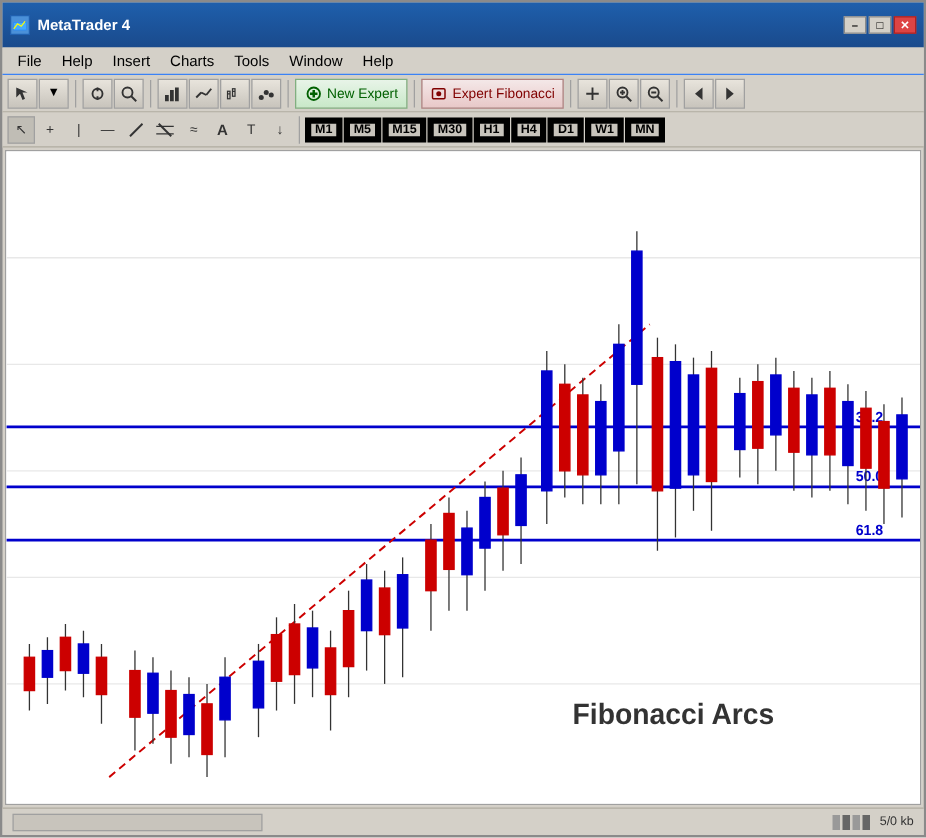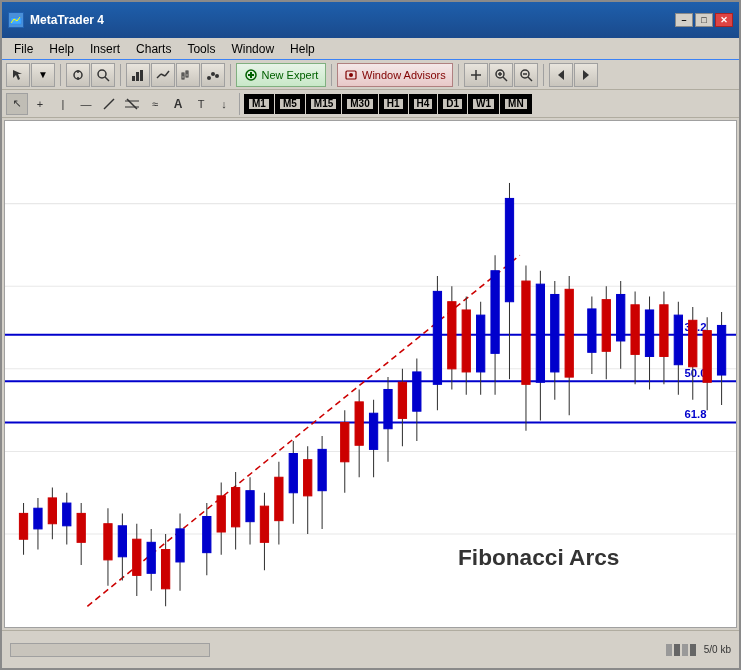--- a/index.html
+++ b/index.html
@@ -35,21 +35,21 @@
     
     .toolbar2 { height: 28px; background: #d4d0c8; display: flex; align-items: center; padding: 2px 4px; border-bottom: 1px solid #b0aca0; flex-shrink: 0; gap: 1px; }
     .draw-btn { height: 22px; min-width: 22px; background: transparent; border: 1px solid transparent; display: flex; align-items: center; justify-content: center; cursor: pointer; font-size: 11px; color: #333; }
     .draw-btn:hover, .draw-btn.active { background: #c0bdb5; border-color: #a0a0a0; }
     .timeframe-btn { height: 20px; min-width: 24px; padding: 0 3px; background: #c8c4bc; border: 5px solid #000000; font-size: 10px; font-weight: bold; cursor: pointer; display: flex; align-items: center; justify-content: center; }
 
     
     .chart-area { flex: 1; background: white; position: relative; overflow: hidden; border: 1px solid #a0a0a0; margin: 2px; }
 
     
-    .status-bar { height: 38px; background: #d4d0c8; display: flex; align-items: center; padding: 0 8px; border-top: 1px solid #b0aca0; flex-shrink: 0; justify-content: space-between; }
+    .status-bar { height: 22px; background: #d4d0c8; display: flex; align-items: center; padding: 0 8px; border-top: 1px solid #b0aca0; flex-shrink: 0; justify-content: space-between; }
     .status-left { display: flex; gap: 4px; }
     .status-scroll { width: 200px; height: 14px; background: #c8c4bc; border: 1px solid #a0a0a0; }
     .status-right { font-size: 10px; color: #333; display: flex; align-items: center; gap: 8px; }
     .status-grid { display: flex; gap: 2px; }
     .status-grid-cell { width: 6px; height: 12px; background: #666; }
     .status-grid-cell:nth-child(odd) { background: #999; }
   </style>
 </head>
 <body>
 
@@ -147,21 +147,21 @@
           <line x1="4" y1="7" x2="10" y2="7" stroke="#006000" stroke-width="2"></line>
         </svg>
       <span>New Expert</span>
     </div>
     <div class="tb-separator"></div>
     <div class="tool-btn tool-btn-wide expert-btn">
       <svg width="14" height="14" viewBox="0 0 14 14">
           <rect x="2" y="3" width="10" height="8" rx="1" fill="none" stroke="#800000" stroke-width="1.2"></rect>
           <circle cx="7" cy="7" r="2" fill="#800000"></circle>
         </svg>
-      <span>Window Advisors</span>
+      <span>Expert Fibonacci</span>
     </div>
     <div class="tb-separator"></div>
     <div class="tb-group">
       <div class="tool-btn">
         <svg width="14" height="14" viewBox="0 0 14 14">
             <line x1="2" y1="7" x2="12" y2="7" stroke="#333" stroke-width="1.5"></line>
             <line x1="7" y1="2" x2="7" y2="12" stroke="#333" stroke-width="1.5"></line>
           </svg>
       </div>
       <div class="tool-btn">

